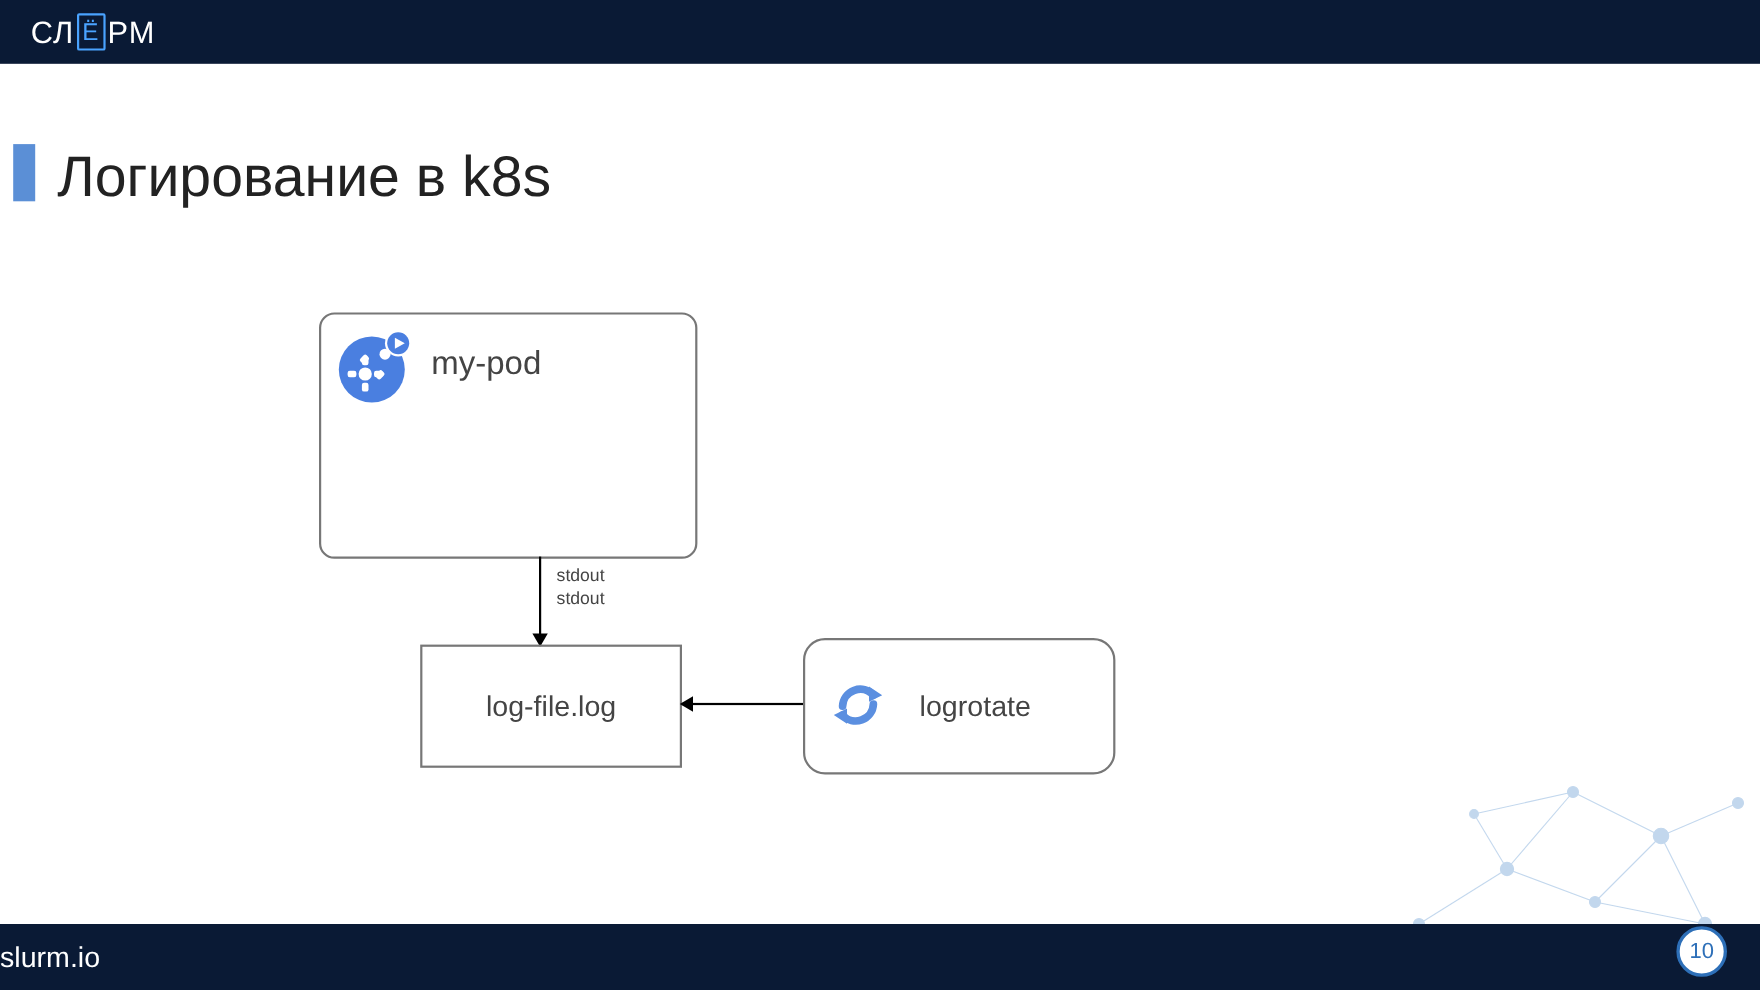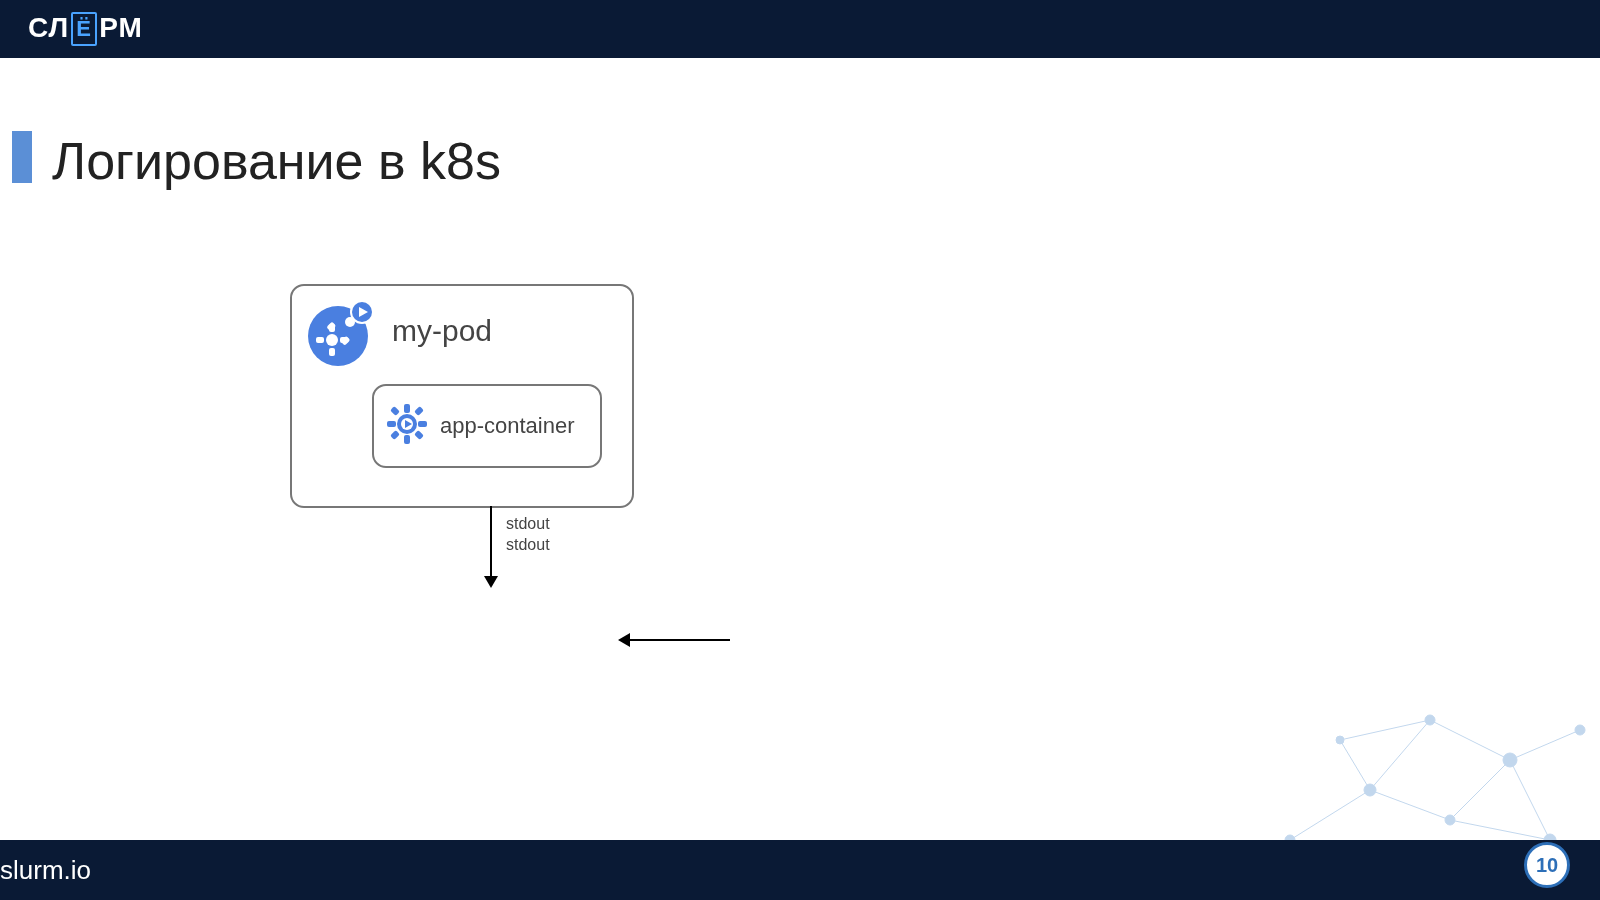--- a/index.html
+++ b/index.html
@@ -1,17 +1,17 @@
 <!DOCTYPE html>
 <html><head>
 <meta charset="utf-8">
 <style>
   html,body{margin:0;padding:0;width:1600px;height:900px;background:#fff;font-family:Arial,Helvetica,sans-serif;overflow:hidden}
   .topbar{position:absolute;top:0;left:0;right:0;height:58px;background:#0a1a35;display:flex;align-items:center;padding-left:28px}
-  .logo{color:#fff;font-weight:700;font-size:28px;letter-spacing:1px;display:flex;align-items:flex-start}
+  .logo{color:#fff;font-weight:400;font-size:28px;letter-spacing:1px;display:flex;align-items:flex-end}
   .logo .yo{display:inline-flex;align-items:center;justify-content:center;width:22px;height:30px;border:2px solid #4aa3ff;color:#4aa3ff;margin:0 2px;font-size:22px;border-radius:2px}
   .title-block{position:absolute;top:131px;left:12px;display:flex;align-items:flex-start}
   .title-bar{width:20px;height:52px;background:#5b8fd6;margin-right:20px}
   .title{font-size:52px;color:#222;font-weight:400}
   .diagram{position:absolute;top:260px;left:290px;width:760px;height:450px}
   .pod-box{position:absolute;top:24px;left:0;width:340px;height:220px;border:2px solid #777;border-radius:14px}
   .pod-icon{position:absolute;top:12px;left:14px}
   .pod-label{position:absolute;top:28px;left:100px;font-size:30px;color:#444}
   .container-box{position:absolute;top:98px;left:80px;width:226px;height:80px;border:2px solid #777;border-radius:14px;display:flex;align-items:center}
   .cont-icon{margin-left:12px}
@@ -20,21 +20,21 @@
   .arrow-down::after{content:"";position:absolute;bottom:-2px;left:-6px;border-left:7px solid transparent;border-right:7px solid transparent;border-top:12px solid #000}
   .stdout{position:absolute;top:254px;left:216px;font-size:16px;color:#444;line-height:1.3}
   .logfile-box{position:absolute;top:326px;left:92px;width:234px;height:108px;border:2px solid #777;display:flex;align-items:center;justify-content:center;font-size:26px;color:#444}
   .arrow-left{position:absolute;top:379px;left:330px;width:110px;height:2px;background:#000}
   .arrow-left::before{content:"";position:absolute;left:-2px;top:-6px;border-top:7px solid transparent;border-bottom:7px solid transparent;border-right:12px solid #000}
   .logrotate-box{position:absolute;top:320px;left:440px;width:280px;height:120px;border:2px solid #777;border-radius:20px;display:flex;align-items:center}
   .rotate-icon{margin-left:20px}
   .rotate-label{margin-left:28px;font-size:26px;color:#444}
   .footer{position:absolute;bottom:0;left:0;right:0;height:60px;background:#0a1a35;display:flex;align-items:center;}
   .footer-url{color:#fff;font-size:26px}
-  .page-badge{position:absolute;right:30px;bottom:12px;width:40px;height:40px;border:3px solid #2d6fb8;border-radius:50%;display:flex;align-items:center;justify-content:center;color:#2d6fb8;font-size:20px;font-weight:700;background:#fff}
+  .page-badge{position:absolute;right:30px;bottom:12px;width:40px;height:40px;border:3px solid #2d6fb8;border-radius:50%;display:flex;align-items:center;justify-content:center;color:#2d6fb8;font-size:20px;font-weight:400;background:#fff}
   .bg-network{position:absolute;right:0;bottom:40px;width:350px;height:180px;opacity:.5}
 </style>
 </head>
 <body>
 
 <div class="topbar">
   <div class="logo">
     <span>СЛ</span>
     <span class="yo">Ё</span>
     <span>РМ</span>
@@ -64,51 +64,45 @@
           </g>
           <circle cx="44" cy="24" r="5"></circle>
         </g>
         <circle cx="56" cy="14" r="12" fill="#fff"></circle>
         <circle cx="56" cy="14" r="10" fill="#4a7fe0"></circle>
         <polygon points="53,9 53,19 62,14" fill="#fff"></polygon>
       </svg>
     </span>
     <div class="pod-label">my-pod</div>
 
-    <div class="container-box">
-      <span class="cont-icon">
-        <svg width="42" height="42" viewBox="0 0 42 42">
-          <g fill="#4a7fe0">
-            <circle cx="21" cy="21" r="10"></circle>
-            <rect x="18" y="1" width="6" height="9" rx="2"></rect>
-            <rect x="18" y="32" width="6" height="9" rx="2"></rect>
-            <rect x="1" y="18" width="9" height="6" rx="2"></rect>
-            <rect x="32" y="18" width="9" height="6" rx="2"></rect>
-            <rect x="5" y="5" width="8" height="6" rx="2" transform="rotate(45 9 8)"></rect>
-            <rect x="29" y="29" width="8" height="6" rx="2" transform="rotate(45 33 32)"></rect>
-            <rect x="29" y="5" width="8" height="6" rx="2" transform="rotate(-45 33 8)"></rect>
-            <rect x="5" y="29" width="8" height="6" rx="2" transform="rotate(-45 9 32)"></rect>
-          </g>
-          <circle cx="21" cy="21" r="6" fill="#fff"></circle>
-          <polygon points="19,17 19,25 26,21" fill="#4a7fe0"></polygon>
-        </svg>
-      </span>
-      <div class="cont-label">app-container</div>
-    </div>
   </div>
 
   <div class="arrow-down"></div>
   <div class="stdout">
     <div>stdout</div>
     <div>stdout</div>
   </div>
 
+  <div class="logfile-box">
+    <span>log-file.log</span>
+  </div>
 
   <div class="arrow-left"></div>
 
+  <div class="logrotate-box">
+    <span class="rotate-icon">
+      <svg width="56" height="56" viewBox="0 0 56 56">
+        <path d="M14 30 A16 16 0 0 1 42 20" stroke="#5b8fe0" stroke-width="7" fill="none" stroke-linecap="round"></path>
+        <polygon points="38,12 50,20 38,26" fill="#5b8fe0"></polygon>
+        <path d="M42 28 A16 16 0 0 1 14 38" stroke="#5b8fe0" stroke-width="7" fill="none" stroke-linecap="round"></path>
+        <polygon points="18,46 6,38 18,32" fill="#5b8fe0"></polygon>
+      </svg>
+    </span>
+    <div class="rotate-label">logrotate</div>
+  </div>
 
 </div>
 
 <svg class="bg-network" viewBox="0 0 350 180">
   <g stroke="#7aa8d8" stroke-width="1" fill="#7aa8d8" opacity="0.9">
     <line x1="40" y1="160" x2="120" y2="110"></line>
     <line x1="120" y1="110" x2="200" y2="140"></line>
     <line x1="200" y1="140" x2="260" y2="80"></line>
     <line x1="260" y1="80" x2="330" y2="50"></line>
     <line x1="200" y1="140" x2="300" y2="160"></line>

